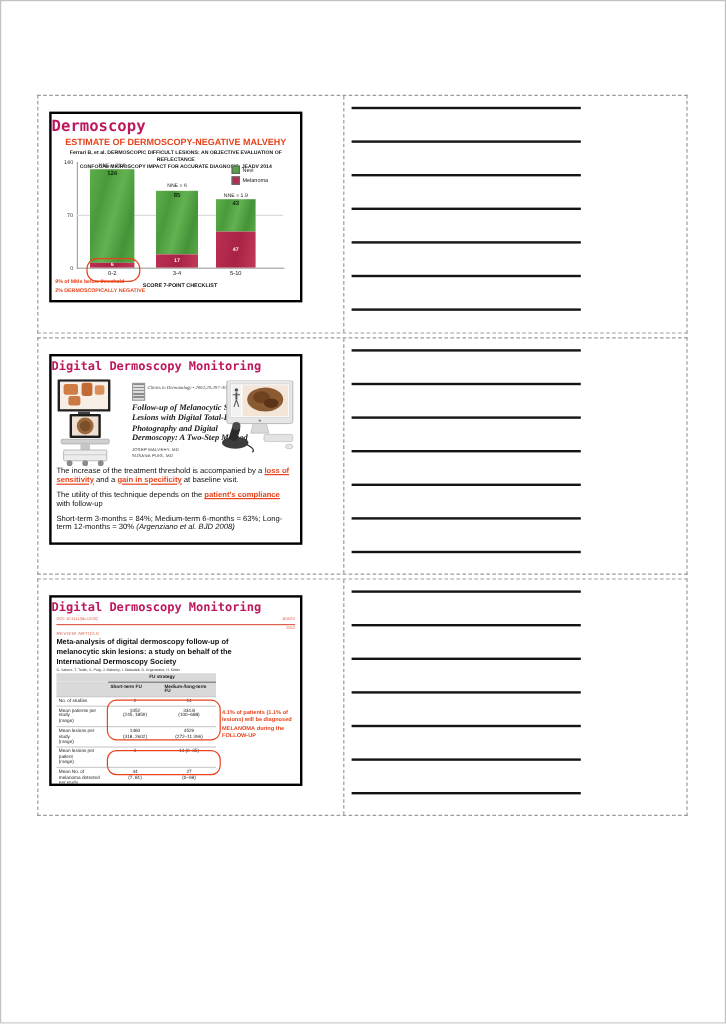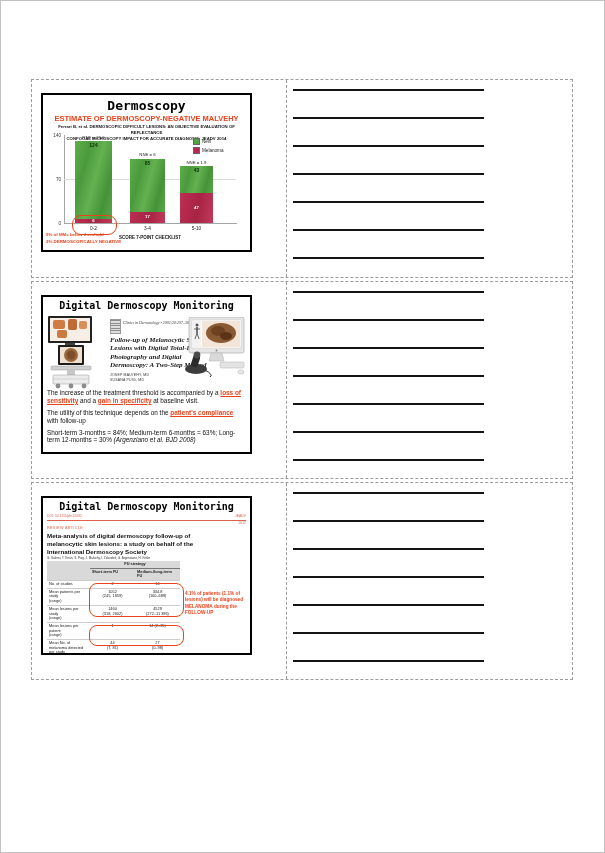--- a/index.html
+++ b/index.html
@@ -9,21 +9,21 @@
   .handout-row{position:absolute;left:30px;width:540px;border:1px dashed #9b9b9b;background:#fff;}
   #row1{top:78px;height:197px}
   #row2{top:280px;height:196px}
   #row3{top:481px;height:196px}
   .notes-divider{position:absolute;left:254px;top:0;bottom:0;width:0;border-left:1px dashed #9b9b9b;}
   .notes-cell{position:absolute;left:255px;right:0;top:0;bottom:0;}
   .note-line{position:absolute;left:6px;width:191px;height:2px;background:#141414;}
 
   
   .slide{position:absolute;left:9px;top:13px;width:207px;height:155px;background:#fff;border:2px solid #000;overflow:hidden;}
-  .slide-title{position:absolute;top:3px;left:0;right:0;text-align:center;font-family:"DejaVu Sans Mono",monospace;font-weight:bold;color:#000000;}
+  .slide-title{position:absolute;top:3px;left:0;right:0;text-align:left;font-family:"DejaVu Sans Mono",monospace;font-weight:bold;color:#be185d;}
   .t-big{font-size:13px}
   .t-med{font-size:10px}
 
   
   .s1-subtitle{position:absolute;top:19px;left:0;right:0;text-align:center;font-size:7.5px;font-weight:bold;color:#e8431c;}
   .s1-cite{position:absolute;top:29px;left:0;right:0;text-align:center;font-size:4.3px;font-weight:bold;color:#161616;line-height:1.45;}
   .chart{position:absolute;left:0;top:38px;width:207px;height:117px;}
   .plot{position:absolute;left:21px;top:2px;width:172px;height:88px;border-left:1px solid #a5a5a5;border-bottom:1px solid #a5a5a5;}
   .gridline{position:absolute;height:1px;background:#dcdcdc;left:21px;width:172px;}
   .ytick{position:absolute;left:2px;width:16px;text-align:right;font-size:4.6px;color:#333;}

